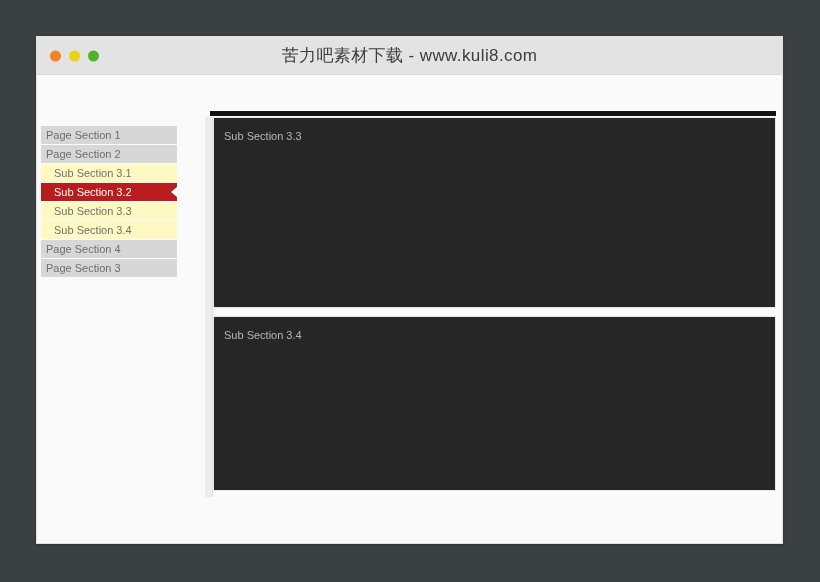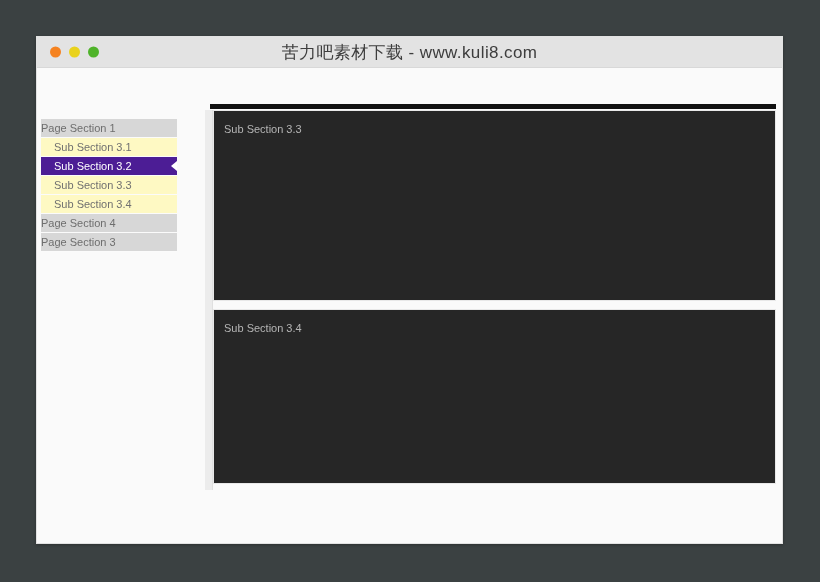--- a/index.html
+++ b/index.html
@@ -23,21 +23,21 @@
     top: 36px;
     width: 747px;
     height: 508px;
     background: #fafafa;
     border: 1px solid #e2e2e2;
     box-shadow: 0 1px 3px rgba(0,0,0,0.25);
   }
 
   .titlebar {
     position: relative;
-    height: 31px;
+    height: 38px;
     background: #e3e3e3;
     border-bottom: 1px solid #d8d8d8;
     display: flex;
     align-items: center;
   }
 
   .traffic-lights {
     position: absolute;
     left: 13px;
     top: 50%;
@@ -78,35 +78,36 @@
     top: 51px;
     width: 136px;
   }
 
   .nav-item {
     position: relative;
     height: 19px;
     line-height: 19px;
     font-size: 11px;
     color: #6e6e6e;
+    padding-left: 5px;
     background: #d7d7d7;
     border-bottom: 1px solid #fbfbfb;
     cursor: pointer;
     white-space: nowrap;
     overflow: visible;
   }
 
   .nav-item.sub {
     background: #fef9c3;
     padding-left: 13px;
     color: #707070;
   }
 
   .nav-item.active {
-    background: #4c1d95;
+    background: #b91c1c;
     color: #ffffff;
     border-bottom-color: #fbfbfb;
   }
 
   
   .nav-item.active::after {
     content: "";
     position: absolute;
     right: 0;
     top: 50%;
@@ -187,20 +188,21 @@
       <span class="dot dot-minimize"></span>
       <span class="dot dot-zoom"></span>
     </div>
     <div class="window-title">苦力吧素材下载 - www.kuli8.com</div>
   </div>
 
   <div class="window-body">
 
     <nav class="sidebar">
       <div class="nav-item">Page Section 1</div>
+      <div class="nav-item">Page Section 2</div>
       <div class="nav-item sub">Sub Section 3.1</div>
       <div class="nav-item sub active">Sub Section 3.2</div>
       <div class="nav-item sub">Sub Section 3.3</div>
       <div class="nav-item sub">Sub Section 3.4</div>
       <div class="nav-item">Page Section 4</div>
       <div class="nav-item">Page Section 3</div>
     </nav>
 
     <section class="content">
       <div class="content-top-rail"></div>

